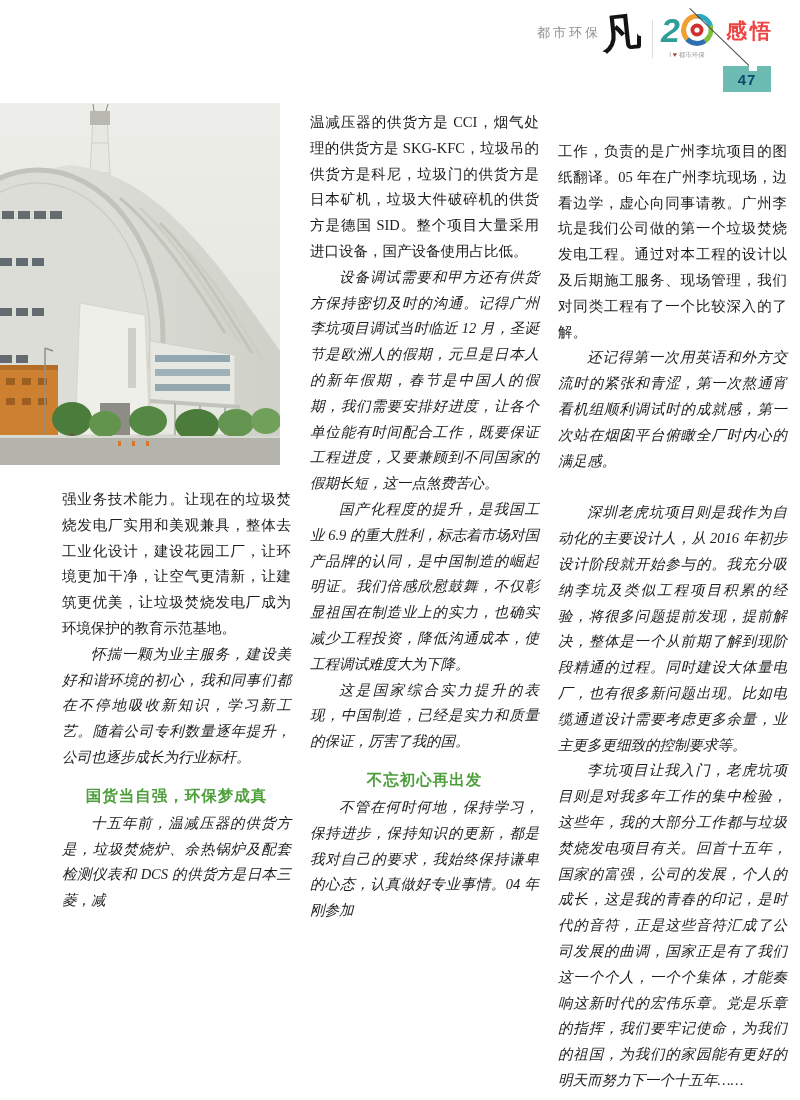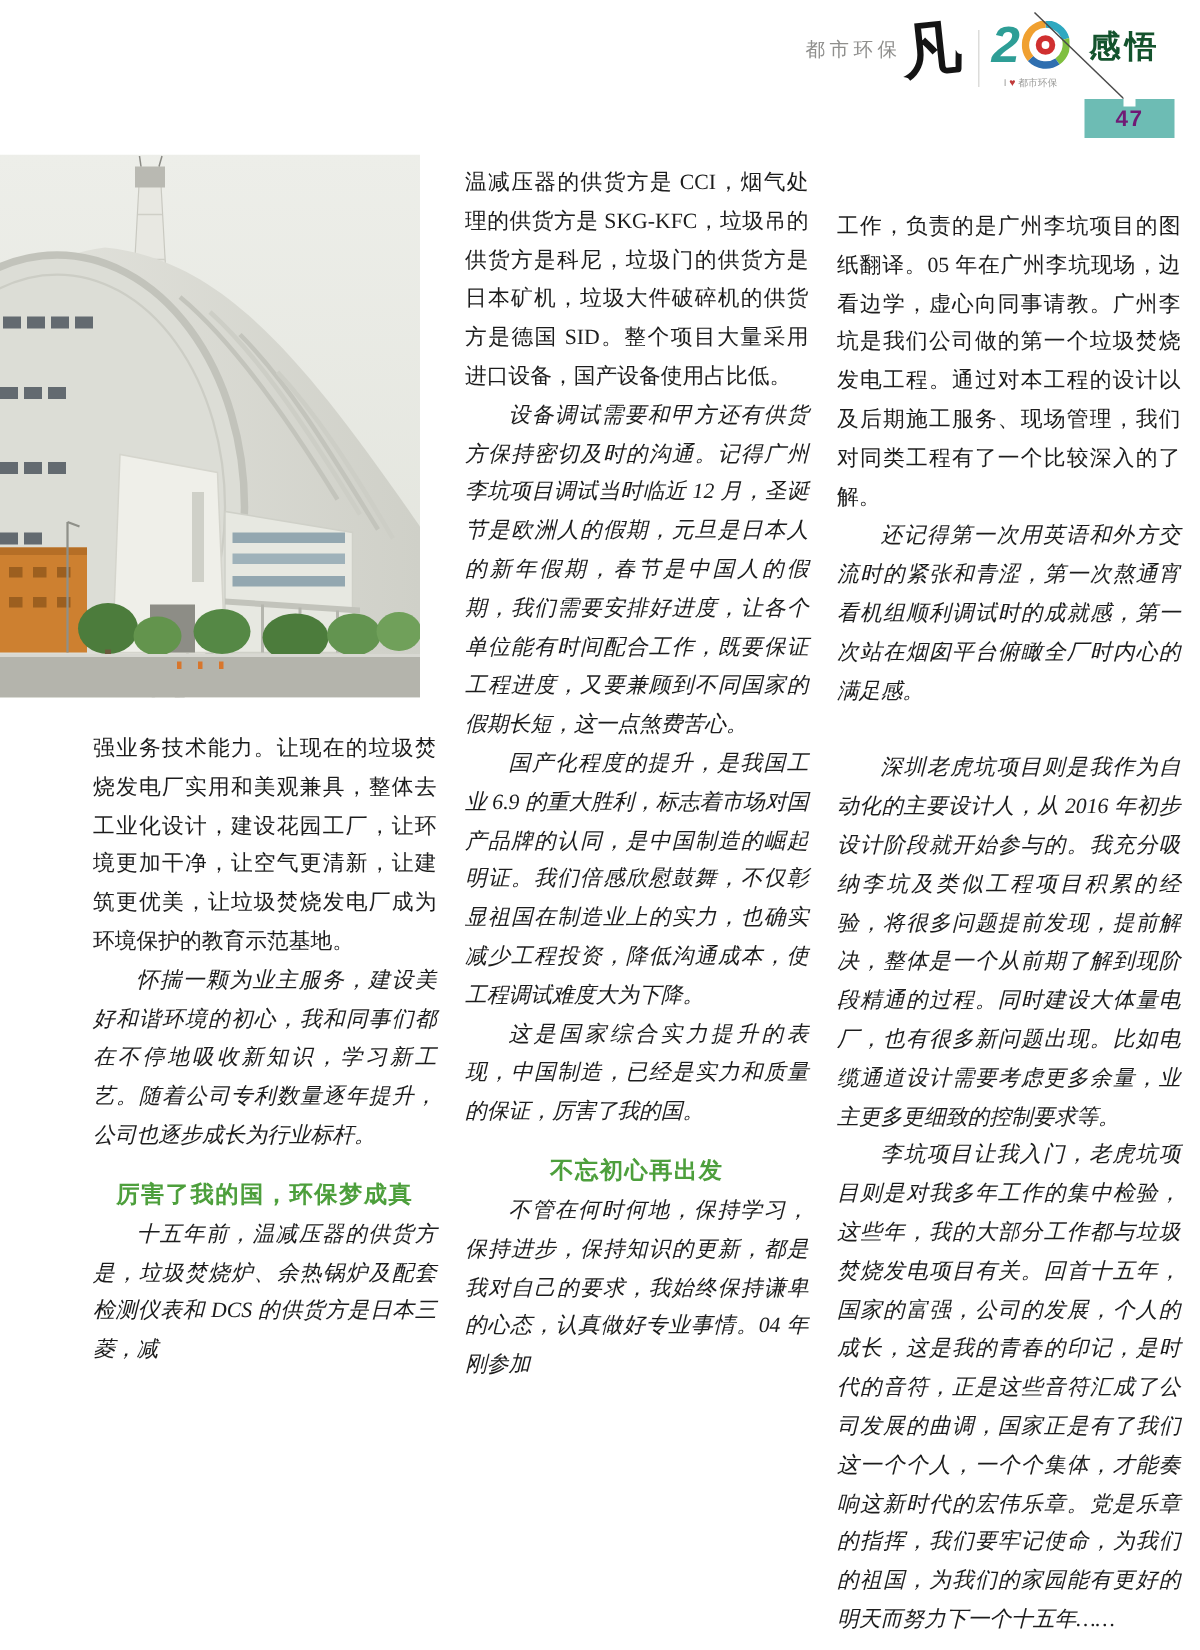--- a/index.html
+++ b/index.html
@@ -14,24 +14,24 @@
   .logo-div{position:absolute;left:652px;top:20px;width:1px;height:38px;background:#dcdcda;}
   .logo20{position:absolute;left:661px;top:13px;display:flex;align-items:center;}
   .logo20 .two{font:italic 700 34px "Liberation Sans",sans-serif;color:#2e9e96;line-height:34px;}
   .logo20 svg{margin-left:1px;}
   .logo-cap{position:absolute;left:661px;top:51px;width:52px;text-align:center;
             font:6.5px "Liberation Sans",sans-serif;color:#9a9a98;}
   .logo-cap .heart{color:#c03a3a;font-size:7px;}
   .diag{position:absolute;left:690px;top:8px;width:84px;height:1px;background:#4a4a4a;
         transform-origin:0 0;transform:rotate(44deg);}
   .section-label{position:absolute;left:726px;top:17px;font:700 21px "Liberation Sans",sans-serif;
-                 color:#14532d;letter-spacing:3px;}
-  .page-tab{position:absolute;left:723px;top:66px;width:60px;height:26px;background:#6dbcb4;
+                 color:#ef4444;letter-spacing:3px;}
+  .page-tab{position:absolute;left:723px;top:66px;width:48px;height:26px;background:#6dbcb4;
             display:flex;align-items:center;justify-content:center;
-            font:600 15px "Liberation Sans",sans-serif;color:#701a75;letter-spacing:1px;}
+            font:600 15px "Liberation Sans",sans-serif;color:#0c4a6e;letter-spacing:1px;}
   .tab-sq{position:absolute;left:749px;top:63px;width:8px;height:8px;background:#fff;}
 
   
   .photo{position:absolute;left:0;top:103px;width:280px;height:362px;}
 
   
   .col{position:absolute;width:229px;}
   #col1{left:62px;top:487px;}
   #col2{left:310px;top:110px;}
   #col3{left:558px;top:110px;margin-top:29px;}
@@ -166,21 +166,21 @@
     <g fill="#d8762c">
       <rect x="118" y="338" width="3" height="5"></rect>
         <rect x="132" y="338" width="3" height="5"></rect>
         <rect x="146" y="338" width="3" height="5"></rect>
     </g>
   </svg>
 
   <div id="col1" class="col">
       <p class="">强业务技术能力。让现在的垃圾焚烧发电厂实用和美观兼具，整体去工业化设计，建设花园工厂，让环境更加干净，让空气更清新，让建筑更优美，让垃圾焚烧发电厂成为环境保护的教育示范基地。</p>
       <p class="indent">怀揣一颗为业主服务，建设美好和谐环境的初心，我和同事们都在不停地吸收新知识，学习新工艺。随着公司专利数量逐年提升，公司也逐步成长为行业标杆。</p>
-      <h3 class="col-heading">厉害了我的国，环保梦成真</h3>
+      <h3 class="col-heading">国货当自强，环保梦成真</h3>
       <p class="indent">十五年前，温减压器的供货方是，垃圾焚烧炉、余热锅炉及配套检测仪表和 DCS 的供货方是日本三菱，减</p>
     </div>
   <div id="col2" class="col">
       <p class="">温减压器的供货方是 CCI，烟气处理的供货方是 SKG-KFC，垃圾吊的供货方是科尼，垃圾门的供货方是日本矿机，垃圾大件破碎机的供货方是德国 SID。整个项目大量采用进口设备，国产设备使用占比低。</p>
       <p class="indent">设备调试需要和甲方还有供货方保持密切及时的沟通。记得广州李坑项目调试当时临近 12 月，圣诞节是欧洲人的假期，元旦是日本人的新年假期，春节是中国人的假期，我们需要安排好进度，让各个单位能有时间配合工作，既要保证工程进度，又要兼顾到不同国家的假期长短，这一点煞费苦心。</p>
       <p class="indent">国产化程度的提升，是我国工业 6.9 的重大胜利，标志着市场对国产品牌的认同，是中国制造的崛起明证。我们倍感欣慰鼓舞，不仅彰显祖国在制造业上的实力，也确实减少工程投资，降低沟通成本，使工程调试难度大为下降。</p>
       <p class="indent">这是国家综合实力提升的表现，中国制造，已经是实力和质量的保证，厉害了我的国。</p>
       <h3 class="col-heading">不忘初心再出发</h3>
       <p class="indent">不管在何时何地，保持学习，保持进步，保持知识的更新，都是我对自己的要求，我始终保持谦卑的心态，认真做好专业事情。04 年刚参加</p>
     </div>

